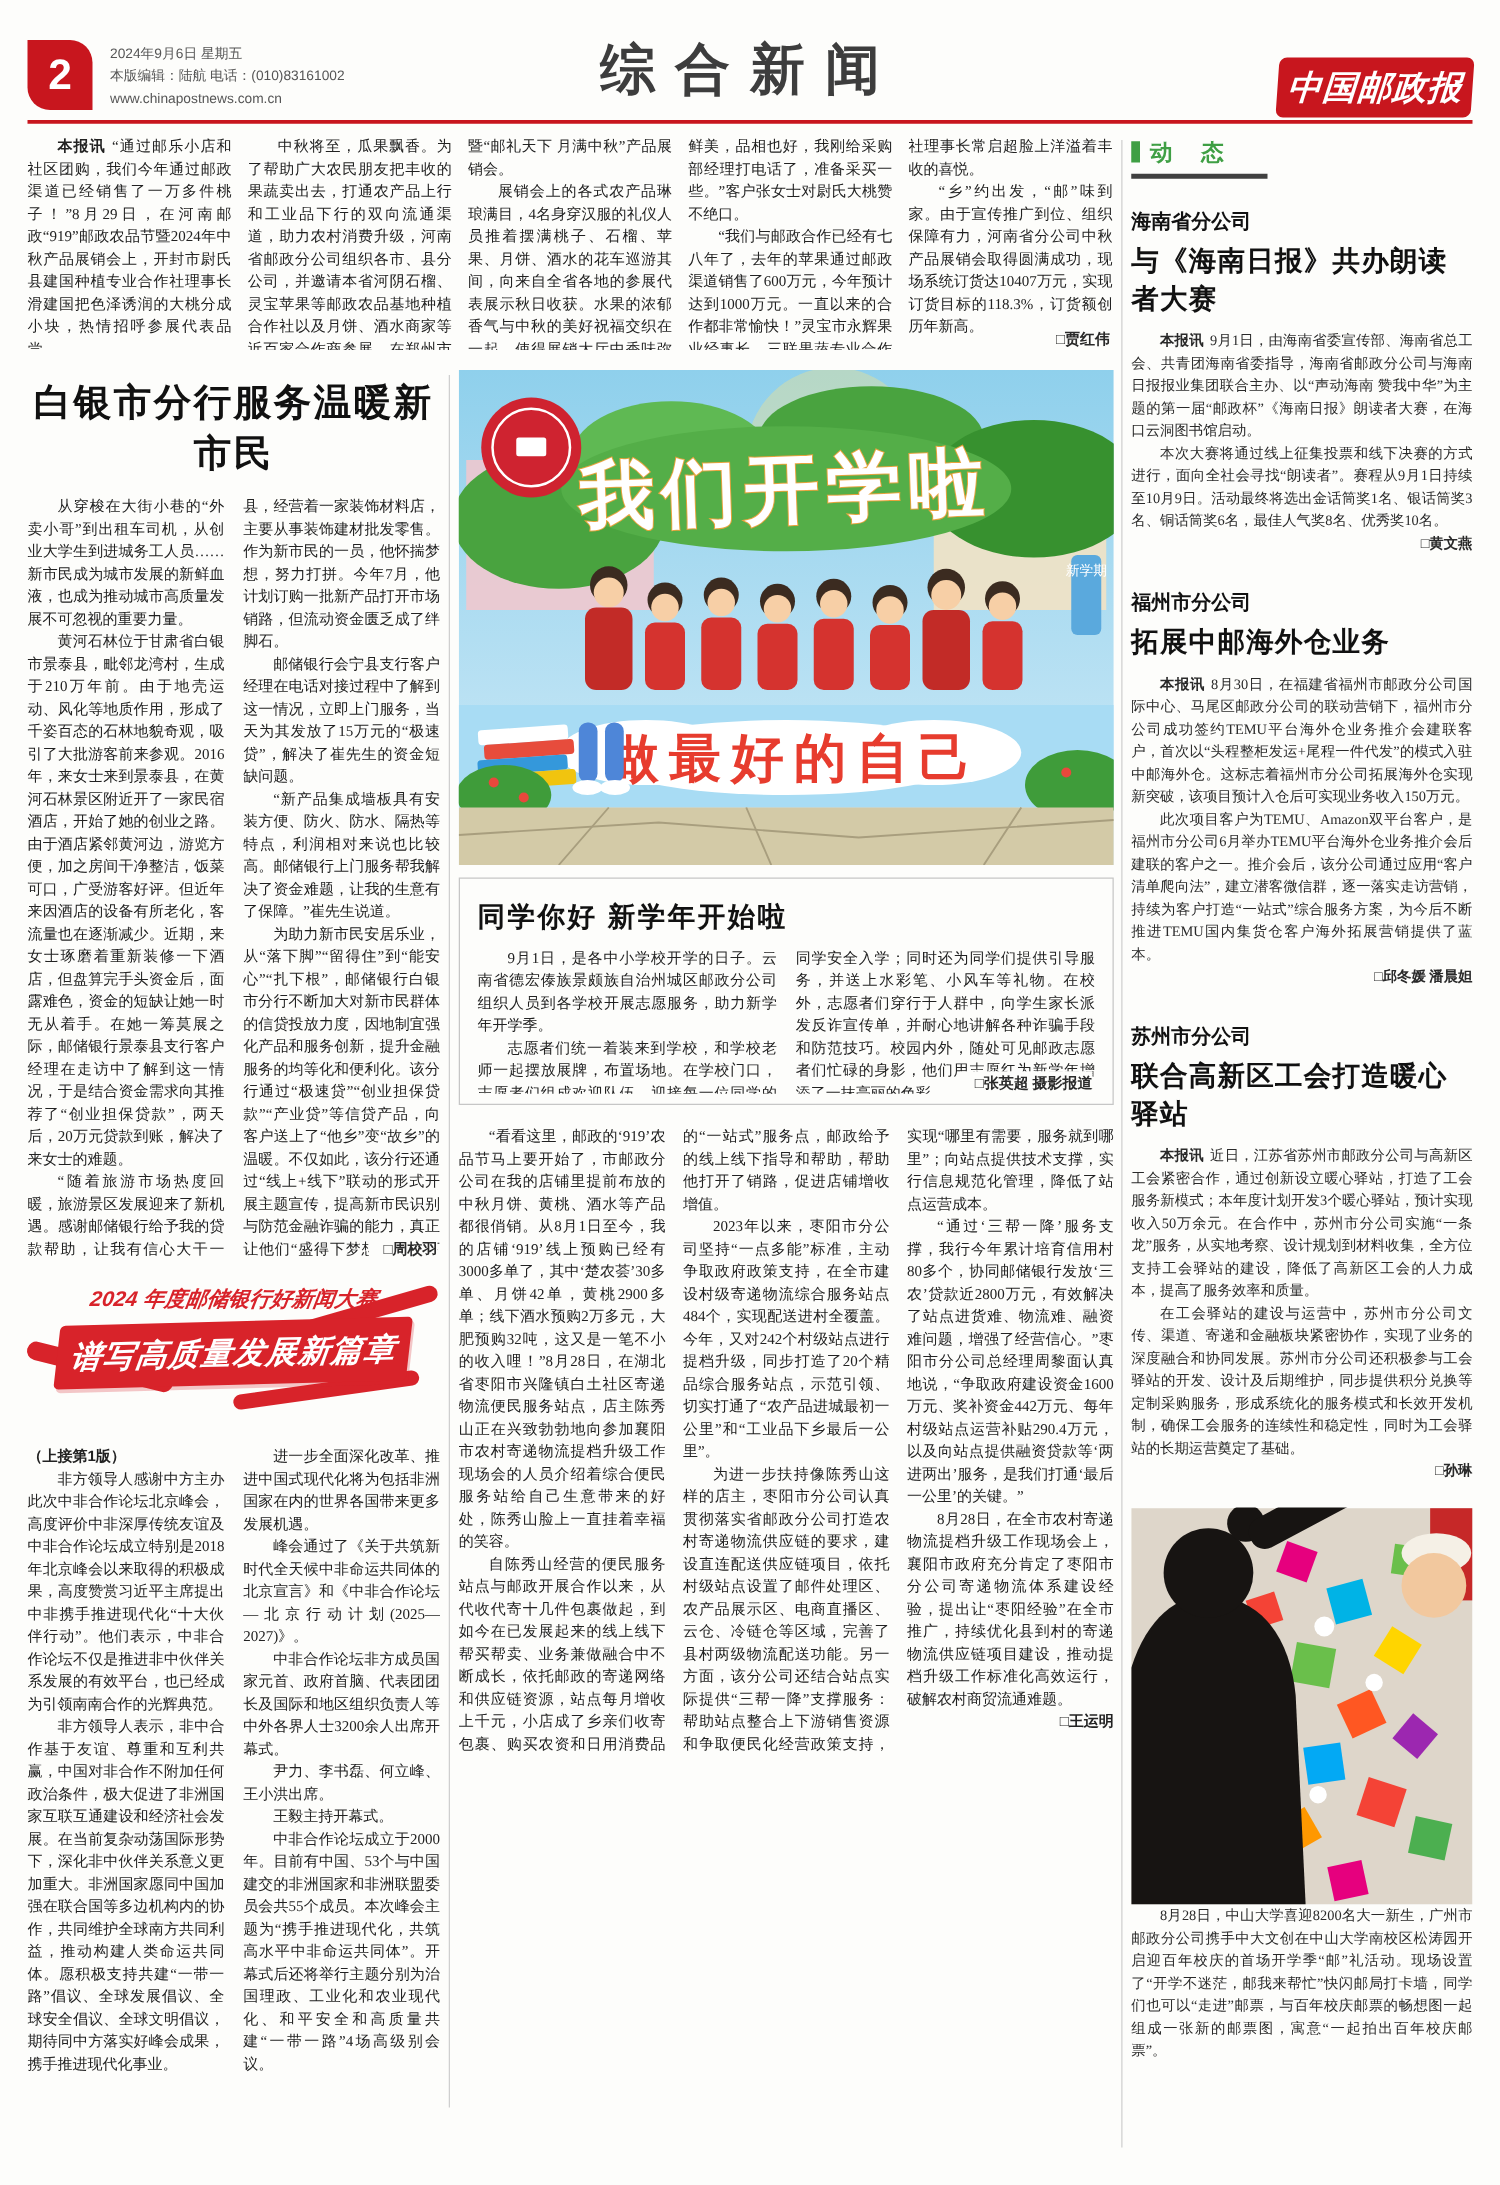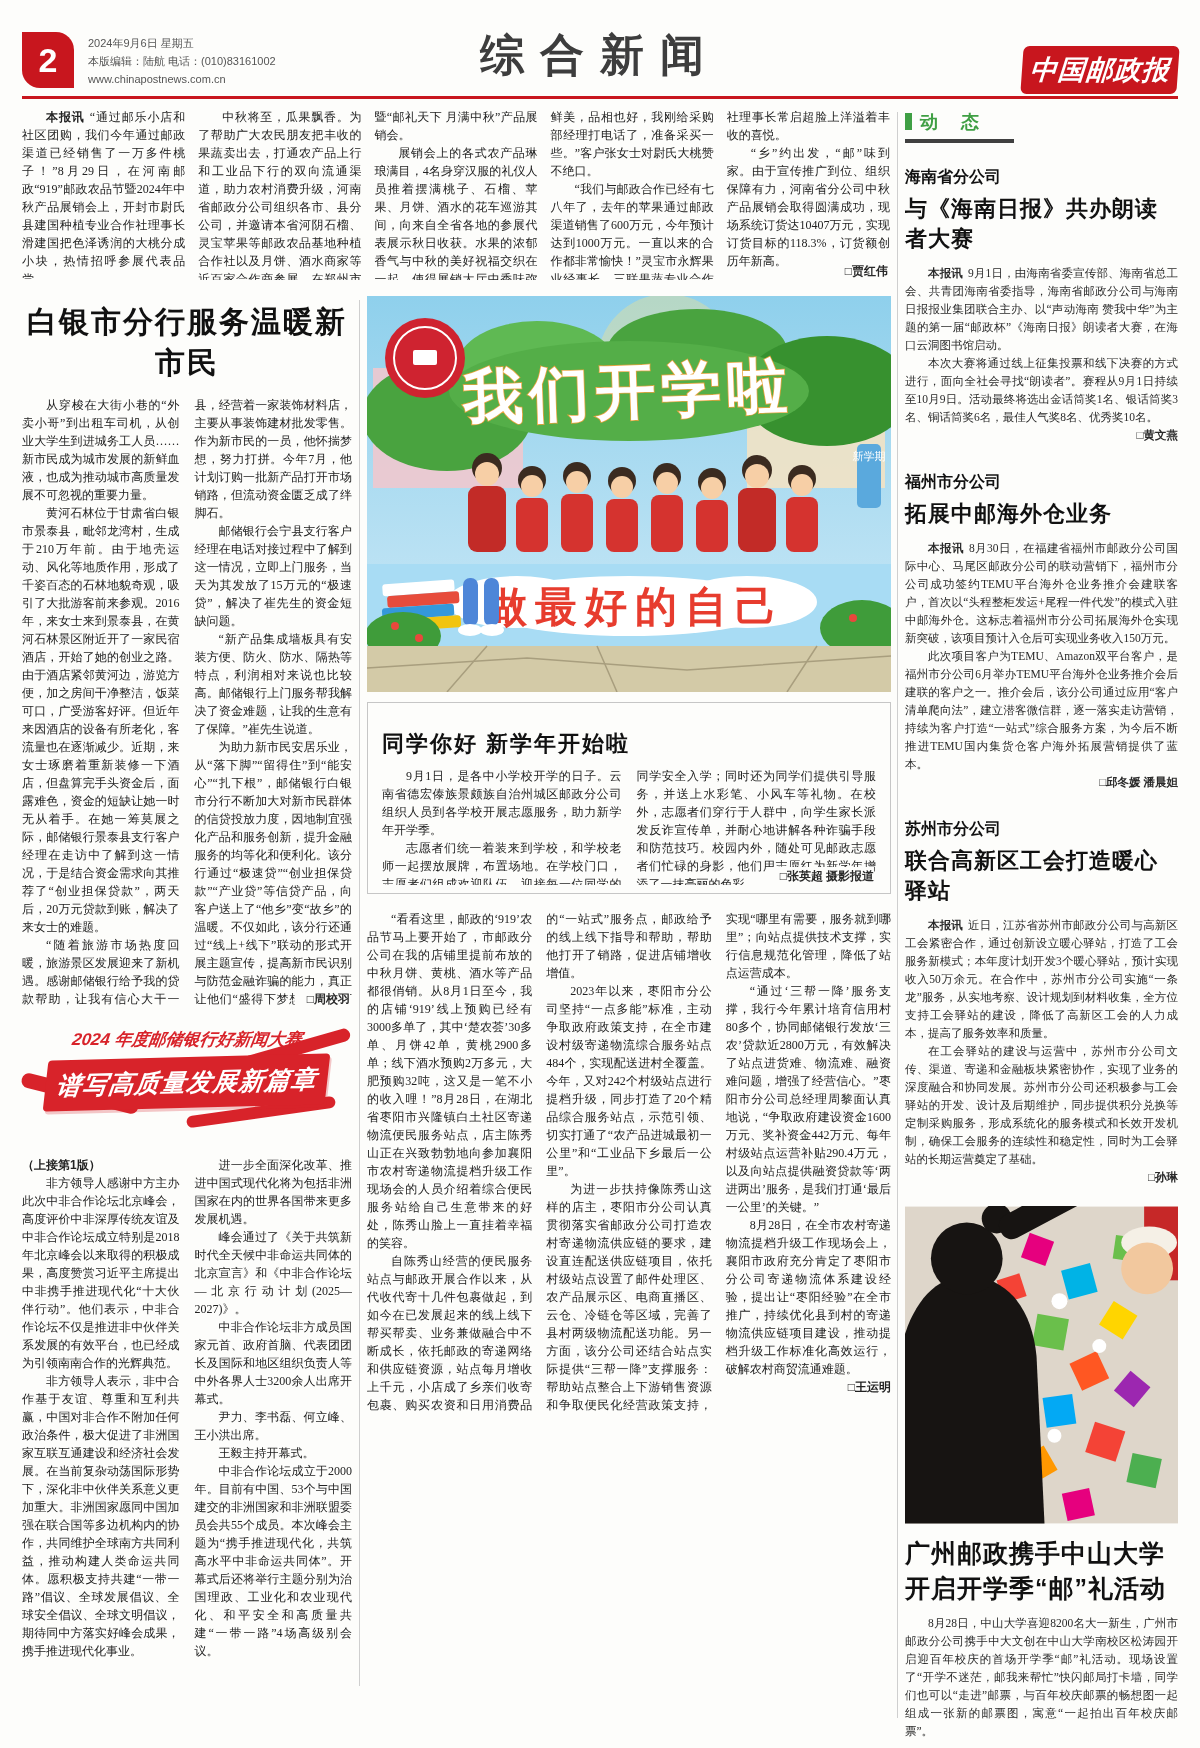--- a/index.html
+++ b/index.html
@@ -58,21 +58,21 @@
   .banner .tail-l{position:absolute;left:-8px;top:58px;width:120px;height:15px;background:#d8232a;
                   border-radius:10px;transform:rotate(14deg);z-index:1;}
   .banner .tail-r{position:absolute;right:-6px;top:14px;width:110px;height:13px;background:#d8232a;
                   border-radius:10px;transform:rotate(-16deg);z-index:1;}
   .banner .tail-r2{position:absolute;right:10px;top:78px;width:150px;height:12px;background:#d8232a;
                   border-radius:10px;transform:rotate(-8deg);z-index:1;}
   .continued{margin-top:22px;}
   .continued-body{height:540px;}
   
   .photo1{display:block;width:524px;height:396px;}
-  .caption-box{margin-top:10px;border:1px solid #c6c6c6;padding:24px 14px 8px 14px;}
+  .caption-box{margin-top:10px;border:1px solid #c6c6c6;padding:14px 14px 8px 14px;}
   .caption-title{margin:2px 0 8px 0;font-family:"Liberation Sans",sans-serif;font-weight:bold;
                  font-size:22px;letter-spacing:2px;color:#111;}
   .caption-body{height:118px;font-size:11.5px;line-height:17.5px;}
   
   .zy{margin-top:16px;}
   .zy-headline{margin:0 0 10px 0;text-align:center;font-family:"Liberation Sans",sans-serif;
                font-weight:900;font-size:31px;line-height:1.32;letter-spacing:2px;color:#111;}
   .zy-body{height:680px;}
   
   .dongtai{display:inline-block;border-bottom:4px solid #404040;padding:0 26px 5px 0;margin:2px 0 10px 0;}
@@ -355,24 +355,20 @@
         <ellipse cx="245" cy="36" rx="28" ry="16" fill="#f5f0e6"></ellipse>
         <circle cx="243" cy="62" r="26" fill="#f2c89e"></circle>
         <path d="M0 318 L0 128 C14 84 42 66 70 70 C110 76 128 110 132 150 L140 318 Z" fill="#171412"></path>
         <circle cx="62" cy="52" r="36" fill="#171412"></circle>
         <circle cx="92" cy="12" r="15" fill="#171412"></circle>
         <rect x="90" y="14" width="95" height="26" rx="12" fill="#171412" transform="rotate(-28 90 14)"></rect>
       </svg>
 
       
       <section>
-        <h3 class="gz-headline">
-          <span>广州邮政携手中山大学</span><br>
-          <span>开启开学季“邮”礼活动</span>
-        </h3>
         <div class="sb-body">
           <div>
               <p class="para">8月28日，中山大学喜迎8200名大一新生，广州市邮政分公司携手中大文创在中山大学南校区松涛园开启迎百年校庆的首场开学季“邮”礼活动。现场设置了“开学不迷茫，邮我来帮忙”快闪邮局打卡墙，同学们也可以“走进”邮票，与百年校庆邮票的畅想图一起组成一张新的邮票图，寓意“一起拍出百年校庆邮票”。</p>
             </div>
 
         </div>
       </section>
     </aside>
   </div>
 </div>

